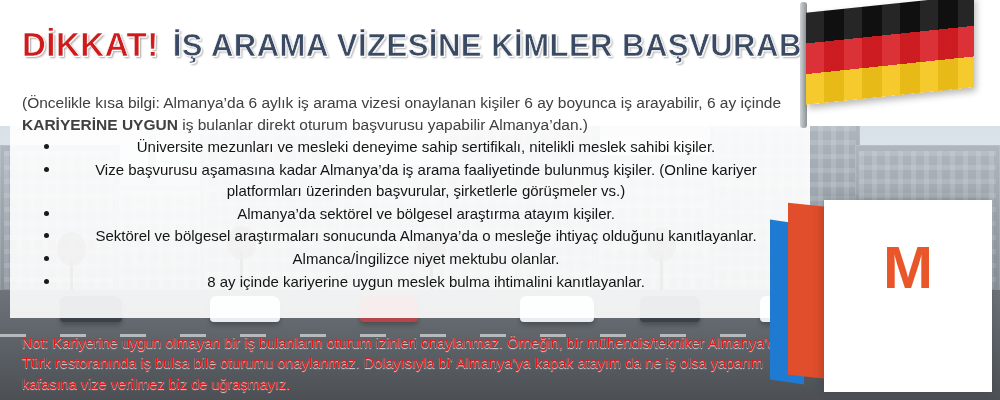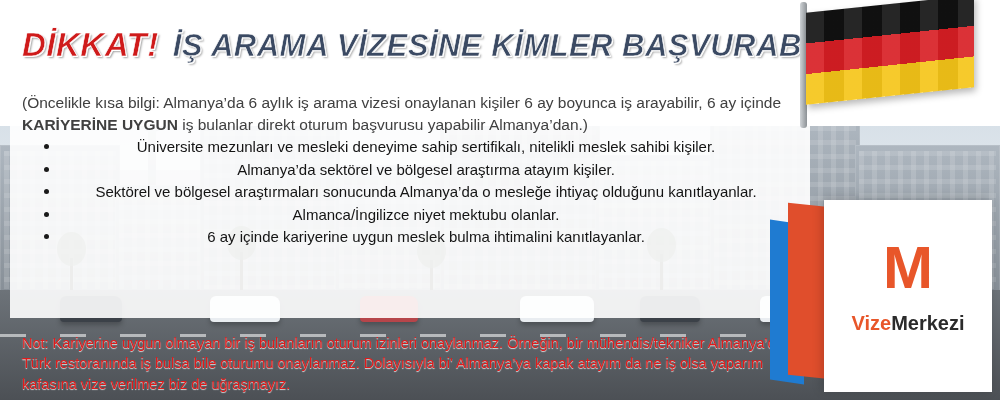--- a/index.html
+++ b/index.html
@@ -121,21 +121,20 @@
 
   
   .headline {
     position: absolute;
     left: 22px;
     top: 26px;
     white-space: nowrap;
   }
   .headline .dikkat,
   .headline .main {
-    font-style: italic;
     font-weight: bold;
     font-size: 31px;
     letter-spacing: .5px;
     -webkit-text-stroke: 0.6px #ffffff;
   }
   .headline .dikkat {
     color: #cf1b1b;
     font-size: 33px;
     text-shadow: 1px 1px 0 #ffffff, 2px 2px 2px rgba(0,0,0,.35);
   }
@@ -318,33 +317,33 @@
   <div class="headline">
     <span class="dikkat">DİKKAT!</span><span class="main">İŞ ARAMA VİZESİNE KİMLER BAŞVURABİLİR?</span>
   </div>
 
   <p class="intro">
     <span>(Öncelikle kısa bilgi: Almanya’da 6 aylık iş arama vizesi onaylanan kişiler 6 ay boyunca iş arayabilir, 6  ay içinde </span><b>KARİYERİNE UYGUN</b><span> iş bulanlar direkt oturum başvurusu yapabilir Almanya’dan.)</span>
   </p>
 
   <ul class="bullets">
     <li><span>Üniversite mezunları ve mesleki deneyime sahip sertifikalı, nitelikli meslek sahibi kişiler.</span></li>
+    <li><span>Vize başvurusu aşamasına kadar Almanya’da iş arama faaliyetinde bulunmuş kişiler. (Online kariyer platformları üzerinden başvurular, şirketlerle görüşmeler vs.)</span></li>
     <li><span>Almanya’da sektörel ve bölgesel araştırma atayım kişiler.</span></li>
     <li><span>Sektörel ve bölgesel araştırmaları sonucunda Almanya’da o mesleğe ihtiyaç olduğunu kanıtlayanlar.</span></li>
     <li><span>Almanca/İngilizce niyet mektubu olanlar.</span></li>
-    <li><span>6 ay içinde kariyerine uygun meslek bulma ihtimalini kanıtlayanlar.</span></li>
+    <li><span>8 ay içinde kariyerine uygun meslek bulma ihtimalini kanıtlayanlar.</span></li>
   </ul>
 
   <p class="note">Not: Kariyerine uygun olmayan bir iş bulanların oturum izinleri onaylanmaz. Örneğin, bir mühendis/tekniker Almanya’da Türk restoranında iş bulsa bile oturumu onaylanmaz. Dolayısıyla bi' Almanya’ya kapak atayım da ne iş olsa yaparım kafasına vize verilmez biz de uğraşmayız.</p>
 
   <div class="flag-wrap">
     <div class="flagpole"></div>
     <div class="flag"></div>
   </div>
 
   <div class="logo-card-blue"></div>
   <div class="logo-card-orange"></div>
   <div class="logo-card">
     <div class="logo-m">M</div>
-    <div class="logo-text"><span class="accent">Vize</span><span>Merkezi</span></div>
   </div>
 
 </div>
 
 </body></html>

